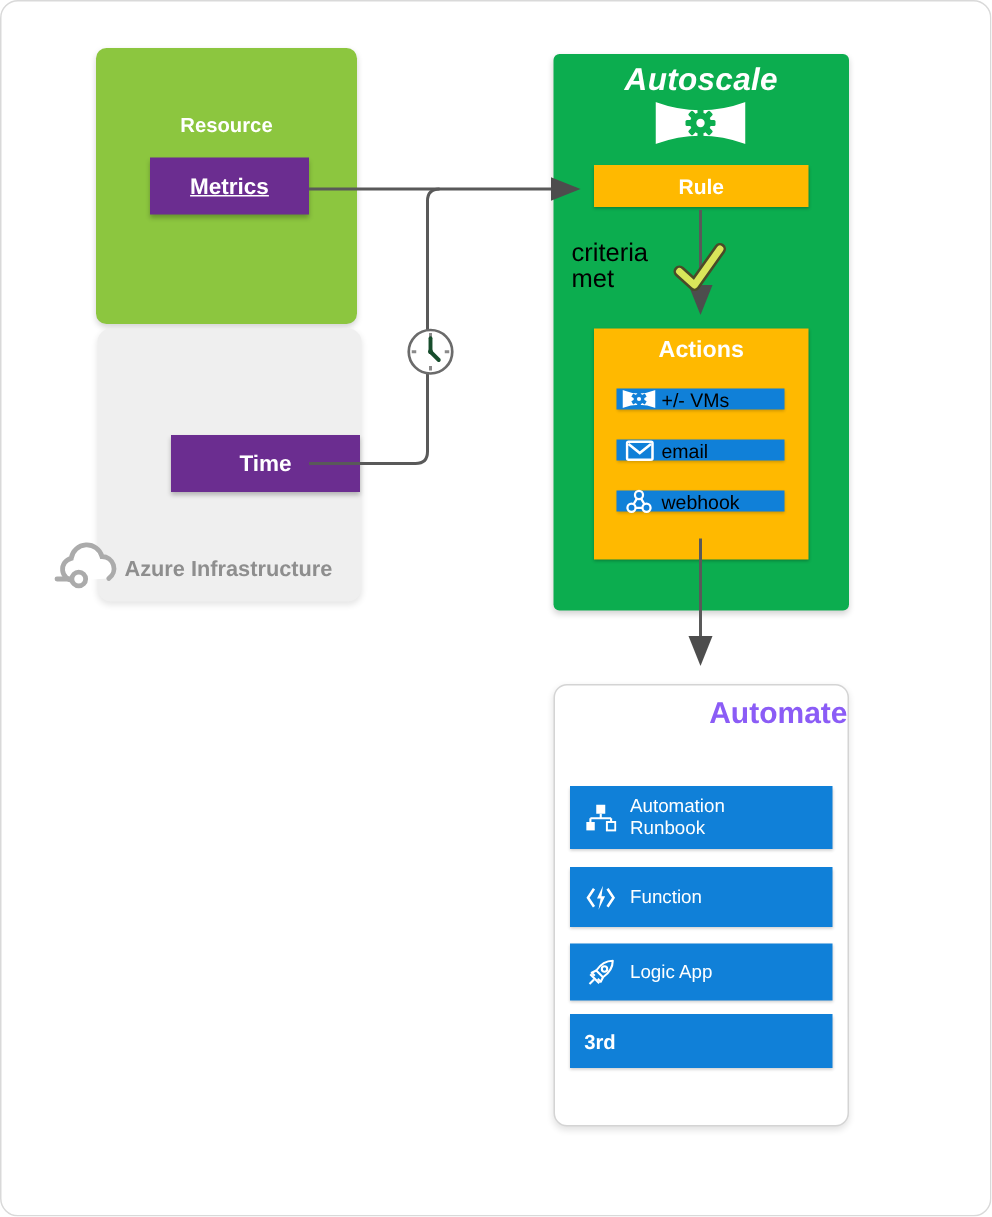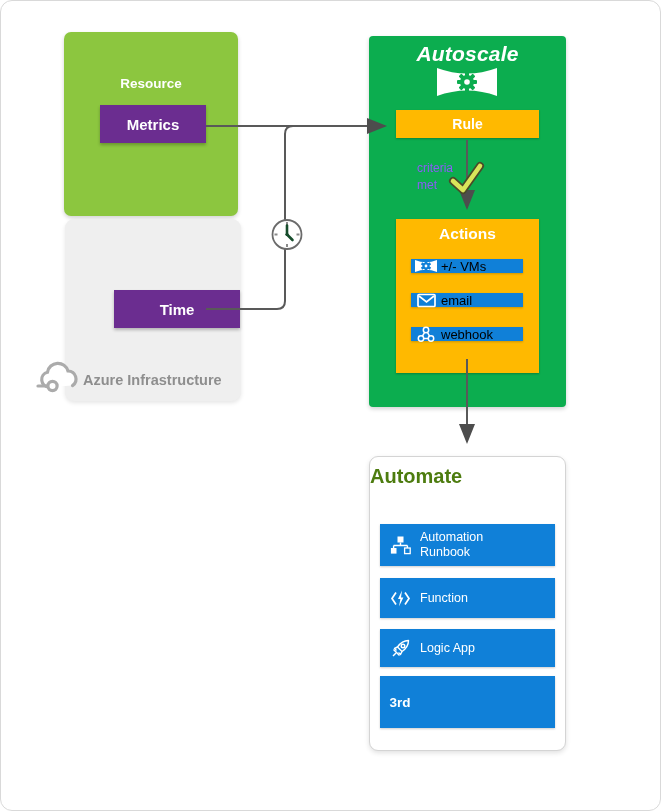--- a/index.html
+++ b/index.html
@@ -14,71 +14,71 @@
     left:63px;top:31px;width:174px;height:184px;background:#8CC63F;
     border-radius:7px;box-shadow:0 2px 4px rgba(0,0,0,.18);
   }
   .group-title{display:block;text-align:center;color:#fff;font-weight:bold;
     font-size:13.5px;padding-top:8px;margin-top:36px;}
   .node{
     display:flex;align-items:center;justify-content:center;
     background:#6B2D90;color:#fff;font-weight:bold;font-size:15px;
     box-shadow:0 2px 3px rgba(0,0,0,.25);
   }
-  .metrics-node{left:99px;top:104px;width:106px;height:38px;}
+  .metrics-node{left:99px;top:104px;width:106px;height:38px;text-decoration:underline;}
   .time-node{left:113px;top:289px;width:126px;height:38px;}
   .infra-box{
     left:64px;top:218px;width:176px;height:182px;background:#EFEFEF;
     border-radius:9px;box-shadow:0 2px 4px rgba(0,0,0,.10);
   }
   .infra-caption{left:82px;top:371px;color:#8E8E8E;font-weight:bold;font-size:14.5px;text-align:right;}
   .cloud-badge{left:34px;top:360px;width:46px;height:34px;}
   
   .autoscale-panel{
     left:368px;top:35px;width:197px;height:371px;background:#0CAD4F;
     border-radius:4px;box-shadow:0 2px 4px rgba(0,0,0,.18);
   }
   .autoscale-title{display:block;text-align:center;color:#fff;font-weight:bold;
     font-size:21px;padding-top:6px;letter-spacing:.2px;font-style:italic;}
   .autoscale-icon{left:436px;top:64px;width:60px;height:34px;}
   .rule-node{
     left:395px;top:109px;width:143px;height:28px;background:#FFB900;
     display:flex;align-items:center;justify-content:center;
     color:#fff;font-weight:bold;font-size:14px;box-shadow:0 1px 2px rgba(0,0,0,.25);
   }
-  .criteria-note{left:416px;top:159px;color:#8b5cf6;font-size:12px;line-height:17px;}
+  .criteria-note{left:380px;top:159px;color:#000000;font-size:17px;line-height:17px;}
   .check-badge{left:446px;top:158px;width:40px;height:40px;}
   .actions-box{
     left:395px;top:218px;width:143px;height:154px;background:#FFB900;
     box-shadow:0 1px 2px rgba(0,0,0,.25);
   }
   .actions-title{display:block;text-align:center;color:#fff;font-weight:bold;
     font-size:15.5px;padding-top:6px;}
   .action-btn{
     position:absolute;left:410px;width:112px;height:14px;background:#1080D8;
     display:flex;align-items:center;color:#000000;font-size:13px;
     box-shadow:0 1px 2px rgba(0,0,0,.2);
   }
   .action-btn .ic{width:30px;display:flex;justify-content:center;flex:0 0 30px;}
   .action-btn-1{top:258px;} .action-btn-2{top:292px;} .action-btn-3{top:326px;}
   
   .automate-panel{
     left:368px;top:455px;width:197px;height:295px;background:#fff;
     border:1px solid #D4D4D4;border-radius:9px;box-shadow:0 2px 5px rgba(0,0,0,.12);
   }
-  .automate-title{display:block;text-align:left;color:#4d7c0f;font-weight:bold;
+  .automate-title{display:block;text-align:right;color:#8b5cf6;font-weight:bold;
     font-size:20px;padding-top:8px;}
   .auto-btn{
     position:absolute;left:379px;width:175px;background:#1080D8;color:#fff;
     display:flex;align-items:center;font-size:12.5px;line-height:15px;
     box-shadow:0 1px 2px rgba(0,0,0,.2);
   }
   .auto-btn .ic{width:40px;flex:0 0 40px;display:flex;justify-content:center;align-items:center;}
   .auto-btn-1{top:523px;height:42px;} .auto-btn-2{top:577px;height:40px;}
-  .auto-btn-3{top:628px;height:38px;} .auto-btn-4{top:675px;height:52px;}
+  .auto-btn-3{top:628px;height:38px;} .auto-btn-4{top:675px;height:36px;}
   .badge-3rd{font-weight:bold;font-size:13.5px;}
   sup.rd{font-size:8.5px;vertical-align:super;line-height:0;}
   .clock-badge{left:267px;top:215px;width:38px;height:38px;}
   svg{display:block;}
   .overlay{left:0;top:0;pointer-events:none;}
 </style>
 </head>
 <body>
 
 <div class="canvas">

